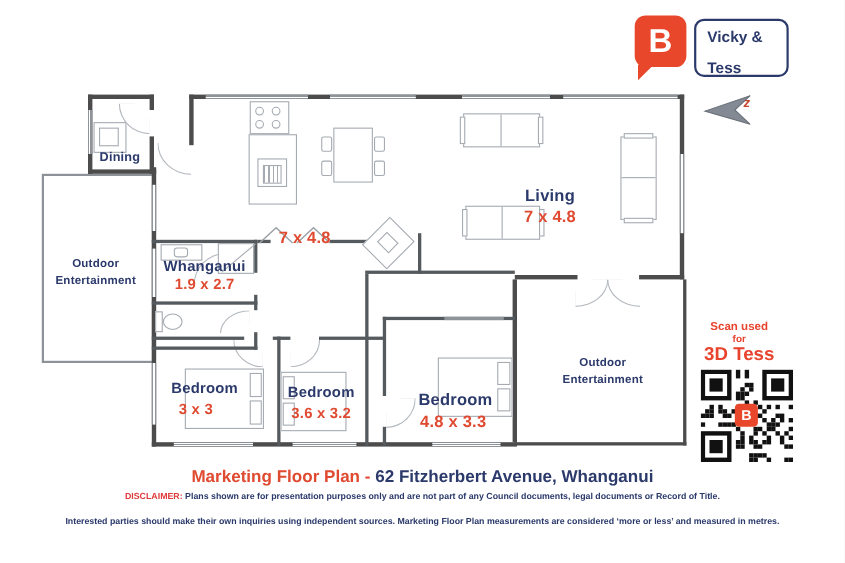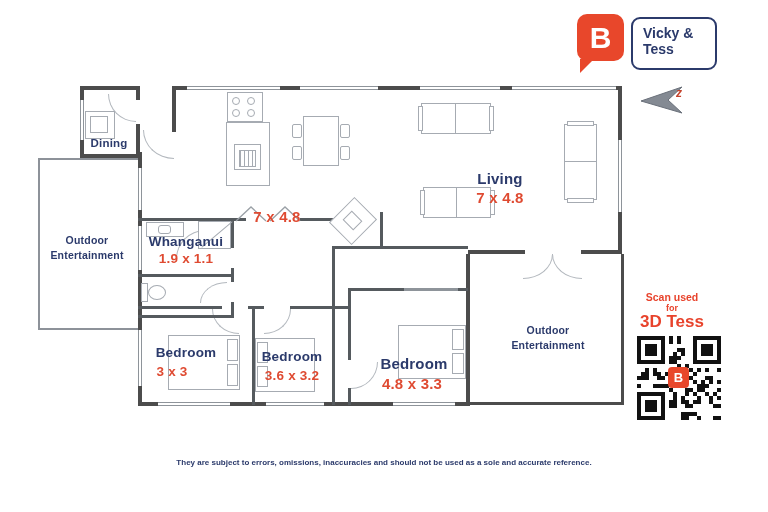--- a/index.html
+++ b/index.html
@@ -54,21 +54,21 @@
 </style>
 </head>
 <body>
 
 <div class="canvas">
 
   <div class="logotail"></div>
   <div class="logobubble">B</div>
   <div class="agentbox">
     <div>Vicky &amp;</div>
-    <div style="margin-top:0">Tess</div>
+    <div style="margin-top:12px">Tess</div>
   </div>
 
   <svg class="abs" style="left:638px;top:84px;z-index:6" width="46" height="32" viewBox="0 0 46 32">
     <polygon points="44,3 3,17 44,29 30,16" fill="#848a93" stroke="#6a707a" stroke-width="1"></polygon>
   </svg>
   <span class="compass-z">z</span>
 
   <div class="deck" style="left:38px;top:158px;width:98px;height:168px;"></div>
 
   <div class="wall" style="left:172px;top:86px;width:450px;height:4px;"></div>
@@ -192,24 +192,24 @@
   <div class="fur" style="left:452px;top:353px;width:12px;height:21px;"></div>
 
   <div class="rlabel f11" style="left:109px;top:137px;">Dining</div>
 
   <div class="rdims f15" style="left:277px;top:182px;">7 x 4.8</div>
 
   <div class="rlabel f15" style="left:500px;top:144px;">Living</div>
   <div class="rdims f15" style="left:500px;top:163px;">7 x 4.8</div>
 
   <div class="rlabel f14" style="left:186px;top:234px;">Whanganui</div>
-  <div class="rdims f14" style="left:186px;top:251px;">1.9 x 1.1</div>
+  <div class="rdims f14" style="left:186px;top:251px;">1.9 x 2.7</div>
 
   <div class="rlabel f14" style="left:186px;top:345px;">Bedroom</div>
-  <div class="rdims f14" style="left:172px;top:364px;">3 x 3</div>
+  <div class="rdims f14" style="left:178px;top:364px;">3 x 3</div>
 
   <div class="rlabel f14" style="left:292px;top:349px;">Bedroom</div>
   <div class="rdims f14" style="left:292px;top:368px;">3.6 x 3.2</div>
 
   <div class="rlabel f15" style="left:414px;top:329px;">Bedroom</div>
   <div class="rdims f15" style="left:412px;top:349px;">4.8 x 3.3</div>
 
   <div class="rlabel outd" style="left:87px;top:233px;">
     <div>Outdoor</div>
     <div>Entertainment</div>
@@ -320,15 +320,22 @@
         <rect x="56" y="76" width="4" height="4" fill="#111"></rect>
         <rect x="44" y="80" width="4" height="4" fill="#111"></rect>
         <rect x="48" y="80" width="4" height="4" fill="#111"></rect>
         <rect x="60" y="80" width="4" height="4" fill="#111"></rect>
         <rect x="76" y="80" width="4" height="4" fill="#111"></rect>
         <rect x="80" y="80" width="4" height="4" fill="#111"></rect>
       </svg>
     <div class="qrlogo">B</div>
   </div>
 
-  <div class="disc" style="top:458px;">They are subject to errors, omissions, inaccuracies and should not be used as a sole and accurate reference.</div>
+  <div class="title">
+    <span class="hl">Marketing Floor Plan - </span><span class="rest">62 Fitzherbert Avenue, Whanganui</span>
+  </div>
+  <div class="disc" style="top:447px;">
+    <span class="red">DISCLAIMER:</span>
+    <span>Plans shown are for presentation purposes only and are not part of any Council documents, legal documents or Record of Title.</span>
+  </div>
+  <div class="disc" style="top:469px;">Interested parties should make their own inquiries using independent sources. Marketing Floor Plan measurements are considered ‘more or less’ and measured in metres.</div>
 
 </div>
 
 </body></html>

